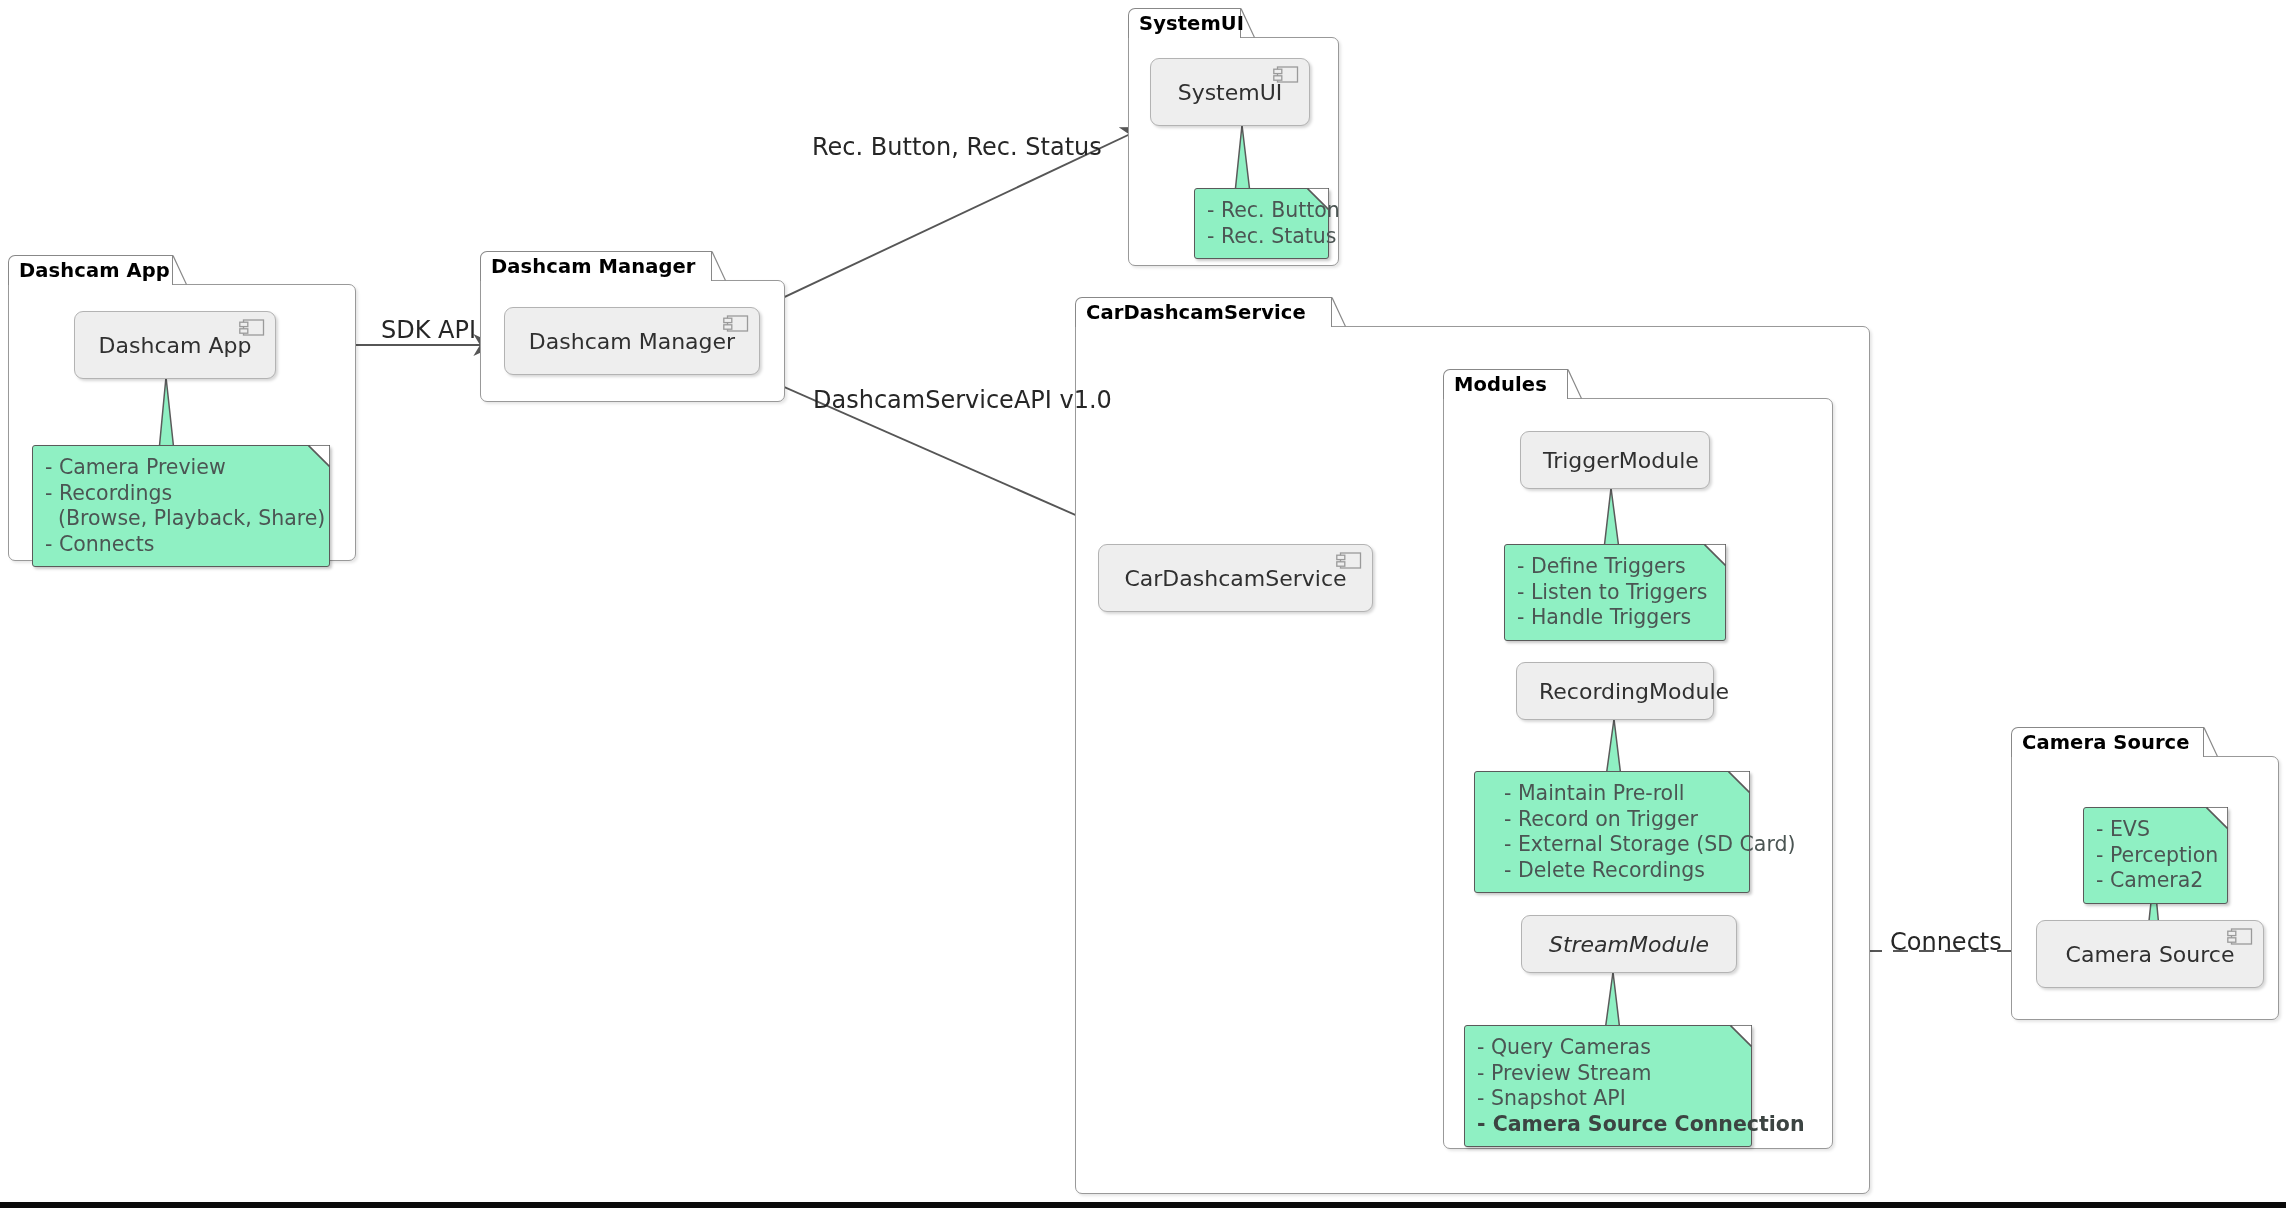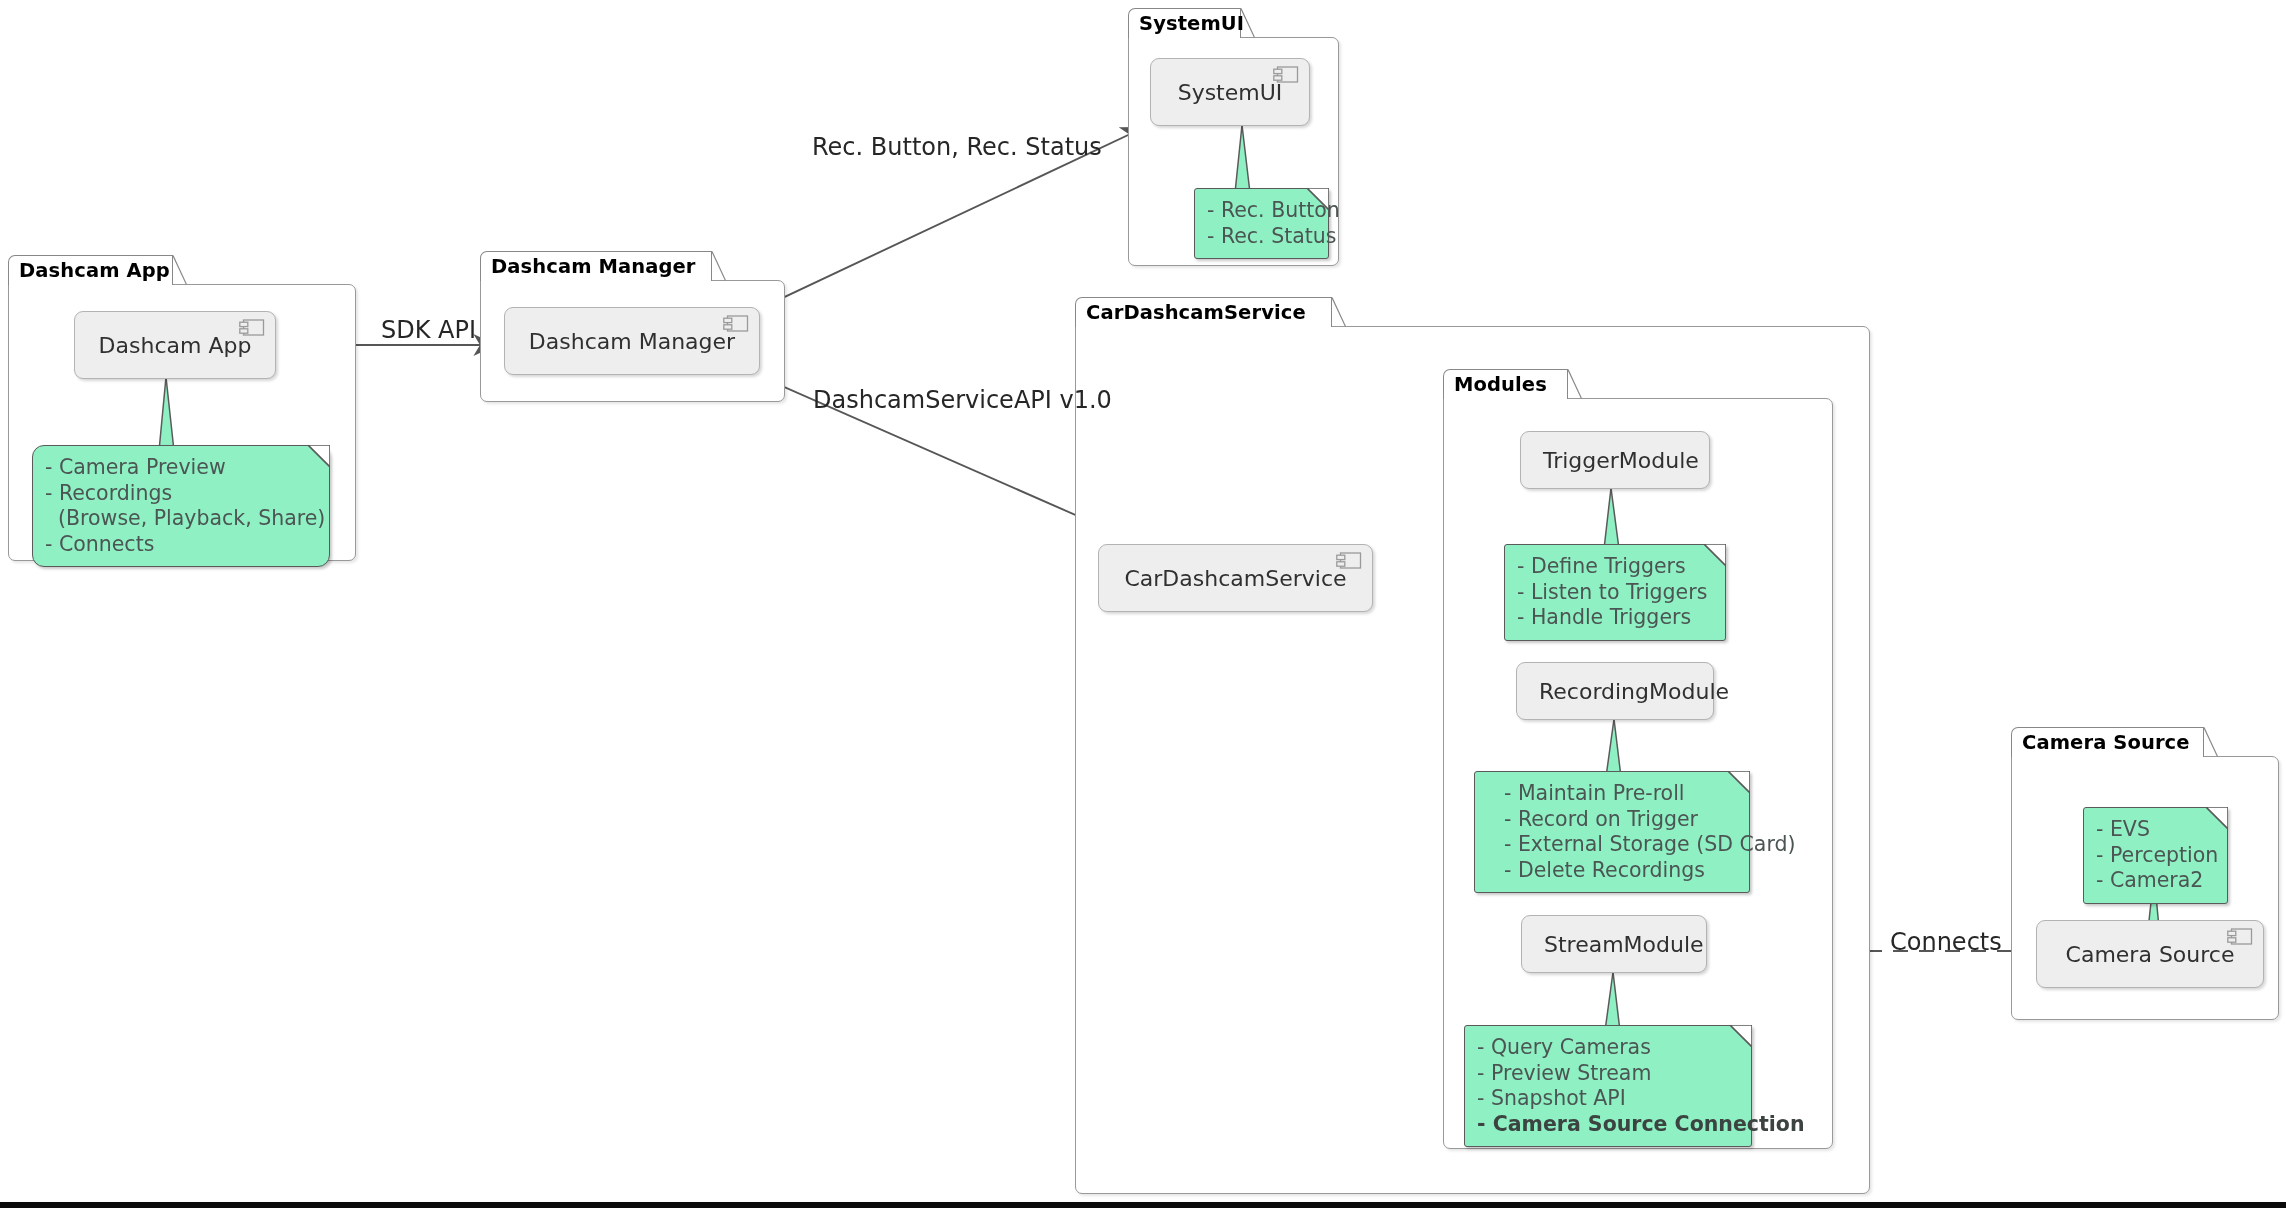--- a/index.html
+++ b/index.html
@@ -216,21 +216,21 @@
           <rect x="0.8" y="3.2" width="8" height="4.4" fill="#eeeeee" stroke="#9a9a9a" stroke-width="1.3"></rect>
           <rect x="0.8" y="9.8" width="8" height="4.4" fill="#eeeeee" stroke="#9a9a9a" stroke-width="1.3"></rect>
         </svg>
       </span>
     </div>
 
     <svg style="position:absolute; left:0; top:0; width:348px; height:306px; pointer-events:none; z-index:4;">
       <path d="M 158 122 L 166 196 L 151 196 Z" fill="#8ff0c3" stroke="#5a5a5a" stroke-width="1.5"></path>
     </svg>
 
-    <div class="note" style="left:24px; top:190px; width:298px;border-radius:12px;">
+    <div class="note" style="left:24px; top:190px; width:298px;">
       <span class="note-fold">
         <svg width="22" height="22" viewBox="0 0 22 22">
             <path d="M 0 0 L 22 22 L 22 0 Z" fill="#ffffff" stroke="#5a5a5a" stroke-width="1.6"></path>
           </svg>
       </span>
       <div class="note-line">- Camera Preview</div>
       <div class="note-line">- Recordings</div>
       <div class="note-line">  (Browse, Playback, Share)</div>
       <div class="note-line">- Connects</div>
     </div>
@@ -356,21 +356,21 @@
           <svg width="22" height="22" viewBox="0 0 22 22">
               <path d="M 0 0 L 22 22 L 22 0 Z" fill="#ffffff" stroke="#5a5a5a" stroke-width="1.6"></path>
             </svg>
         </span>
         <div class="note-line">- Maintain Pre-roll</div>
         <div class="note-line">- Record on Trigger</div>
         <div class="note-line">- External Storage (SD Card)</div>
         <div class="note-line">- Delete Recordings</div>
       </div>
 
-      <div class="comp" style="left:78px; top:546px; width:186px; height:58px;">
+      <div class="comp" style="left:78px; top:546px; width:216px; height:58px;font-style:italic;">
         <span class="comp-label">StreamModule</span>
       </div>
       <div class="note" style="left:21px; top:656px; width:288px;">
         <span class="note-fold">
           <svg width="22" height="22" viewBox="0 0 22 22">
               <path d="M 0 0 L 22 22 L 22 0 Z" fill="#ffffff" stroke="#5a5a5a" stroke-width="1.6"></path>
             </svg>
         </span>
         <div class="note-line">- Query Cameras</div>
         <div class="note-line">- Preview Stream</div>

